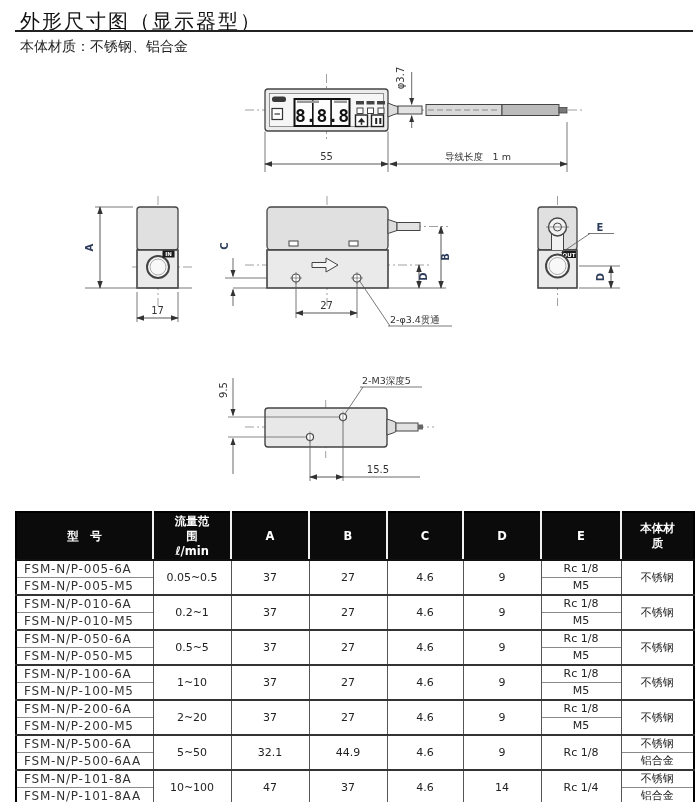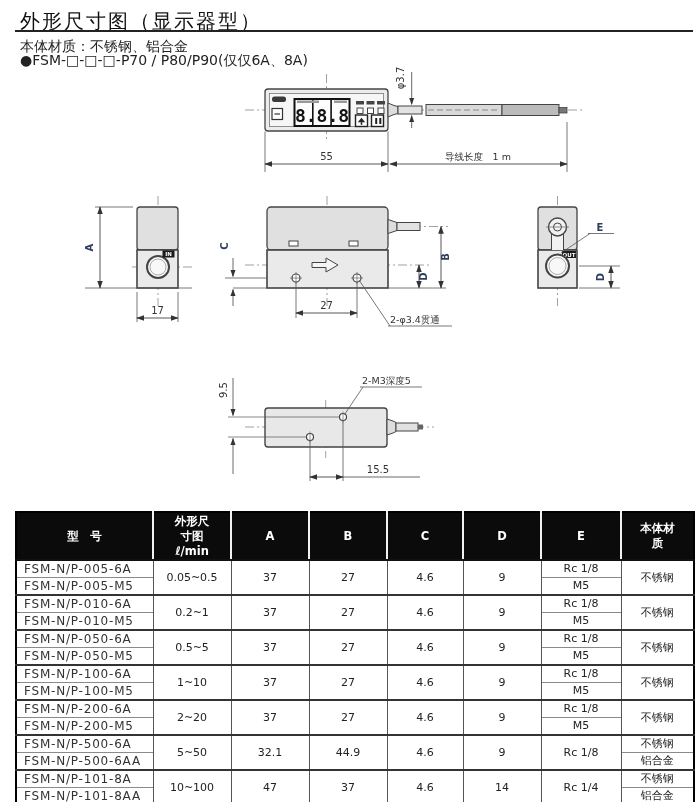--- a/index.html
+++ b/index.html
@@ -30,21 +30,20 @@
   table.spec td.sub{border-top:1px solid #8a8a8a;margin-top:40px;}
 </style>
 </head>
 <body>
 
 <div class="page">
 
   <div class="title">外形尺寸图（显示器型）</div>
   <div class="title-rule"></div>
   <div class="note note1">本体材质：不锈钢、铝合金</div>
-  <div class="note note2">●FSM-□-□-□-P70 / P80/P90(仅仅6A、8A)</div>
 
   <svg class="drawings" width="700" height="450" viewBox="0 0 700 450">
     <defs>
       <marker id="arr" viewBox="0 0 10 10" refX="9" refY="5" markerWidth="9" markerHeight="9" orient="auto-start-reverse">
         <path d="M0,1.5 L10,5 L0,8.5 z" fill="#333"></path>
       </marker>
     </defs>
 
     <g stroke-linecap="butt">
       <line x1="245" y1="50" x2="585" y2="50" stroke="#888" stroke-width="0.8" stroke-dasharray="9 3 2 3"></line>
@@ -203,21 +202,21 @@
         <col style="width:78px">
       <col style="width:76px">
         <col style="width:78px">
         <col style="width:80px">
         <col style="width:73px">
     </colgroup>
     <thead>
       <tr>
         <th>型　号</th>
         <th>
-          <div>外形尺寸图</div>
+          <div>流量范围</div>
           <div class="h2">ℓ/min</div>
         </th>
         <th>A</th>
         <th>B</th>
         <th>C</th>
         <th>D</th>
         <th>E</th>
         <th>本体材质</th>
       </tr>
     </thead>

